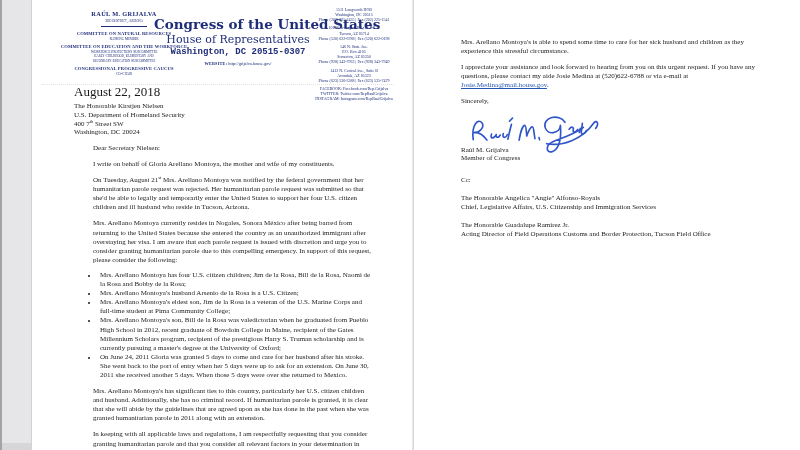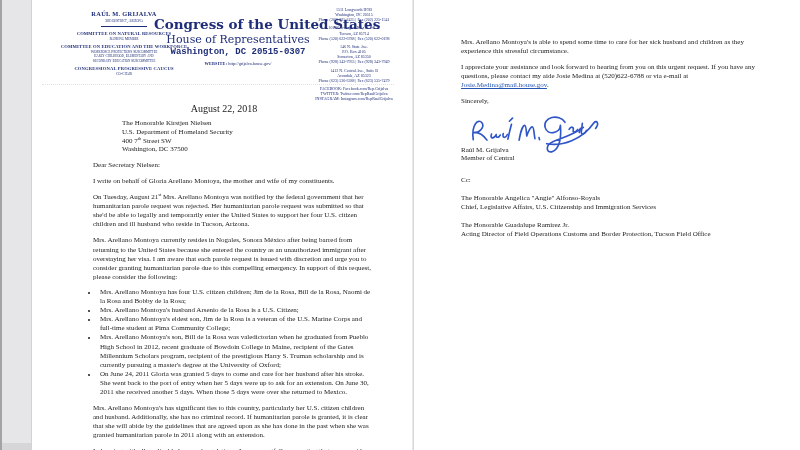--- a/index.html
+++ b/index.html
@@ -34,22 +34,22 @@
   .lh-t3 { font-family:Liberation Mono, monospace; font-weight:bold; font-size:9px; margin-top:1px; }
   .lh-web { font-size:4.3px; margin-top:4px; }
   .lh-web b { letter-spacing:.2px; }
   .lh-right { position:absolute; right:5px; top:7px; width:106px; text-align:center; font-size:4px; line-height:5.1px; }
   .office { margin-bottom:3.2px; }
   .social { margin-top:1px; }
   .scanline { position:absolute; left:10px; top:84px; width:352px; border-top:1px dotted #c9c9cf; opacity:.55; }
 
   
   .content { margin:2px 38px 0 42px; font-size:7px; line-height:9.1px; }
-  .date-line { text-align:center; font-size:10px; margin-top:20px; }
-  .recipient { margin-top:6px; line-height:8.7px;margin-left:48px; }
+  .date-line { font-size:13px; margin-top:3px; }
+  .recipient { margin-top:6px; line-height:8.7px; }
   .content p { margin:7px 0 0 0;padding-left:19px; }
   sup { font-size:4.5px; vertical-align:super; line-height:0; }
   ul.bullets { margin:6px 0 0 0; padding-left:24px; }
   ul.bullets li { margin:0; padding-left:2px; }
   ul.bullets li::marker { font-size:6px; }
 
   .content2 { margin:38px 28px 0 47px; font-size:7px; line-height:9.1px; }
   .content2 p { margin:7px 0 0 0; }
   .closing { margin-top:9px; }
   .sig-wrap { margin:1px 0 -14px 4px; height:52px; }
@@ -126,21 +126,21 @@
       <div class="scanline"></div>
     </div>
 
     <div class="content">
       <div class="date-line">August 22, 2018</div>
 
       <div class="recipient">
         <div>The Honorable Kirstjen Nielsen</div>
         <div>U.S. Department of Homeland Security</div>
         <div><span>400 7</span><sup>th</sup><span> Street SW</span></div>
-        <div>Washington, DC 37500</div>
+        <div>Washington, DC 20024</div>
       </div>
 
       <p>Dear Secretary Nielsen:</p>
 
       <p>I write on behalf of Gloria Arellano Montoya, the mother and wife of my constituents.</p>
 
       <p><span>On Tuesday, August 21</span><sup>st</sup><span> Mrs. Arellano Montoya was notified by the federal government that her humanitarian parole request was rejected. Her humanitarian parole request was submitted so that she'd be able to legally and temporarily enter the United States to support her four U.S. citizen children and ill husband who reside in Tucson, Arizona.</span></p>
 
       <p>Mrs. Arellano Montoya currently resides in Nogales, Sonora México after being barred from returning to the United States because she entered the country as an unauthorized immigrant after overstaying her visa. I am aware that each parole request is issued with discretion and urge you to consider granting humanitarian parole due to this compelling emergency. In support of this request, please consider the following:</p>
 
@@ -178,21 +178,21 @@
             <path d="M145,58 L146,62"></path>
             <path d="M196,28 C184,10 152,18 157,38 C161,54 186,51 187,34 C189,56 186,82 170,86 C158,88 158,72 172,66 C192,58 214,52 232,38"></path>
             <path d="M160,70 C190,76 230,62 252,30 C258,22 264,30 256,40"></path>
             <path d="M204,42 C208,35 214,37 212,44 C211,49 217,48 221,42 M226,40 L224,48 M230,30 L228,48 C228,54 236,50 238,44"></path>
           </g>
         </svg>
       </div>
 
       <div class="signer">
         <div>Raúl M. Grijalva</div>
-        <div>Member of Central</div>
+        <div>Member of Congress</div>
       </div>
 
       <div class="cc-label">Cc:</div>
 
       <div class="cc-block">
         <div>The Honorable Angelica "Angie" Alfonso-Royals</div>
         <div>Chief, Legislative Affairs, U.S. Citizenship and Immigration Services</div>
       </div>
 
       <div class="cc-block">

